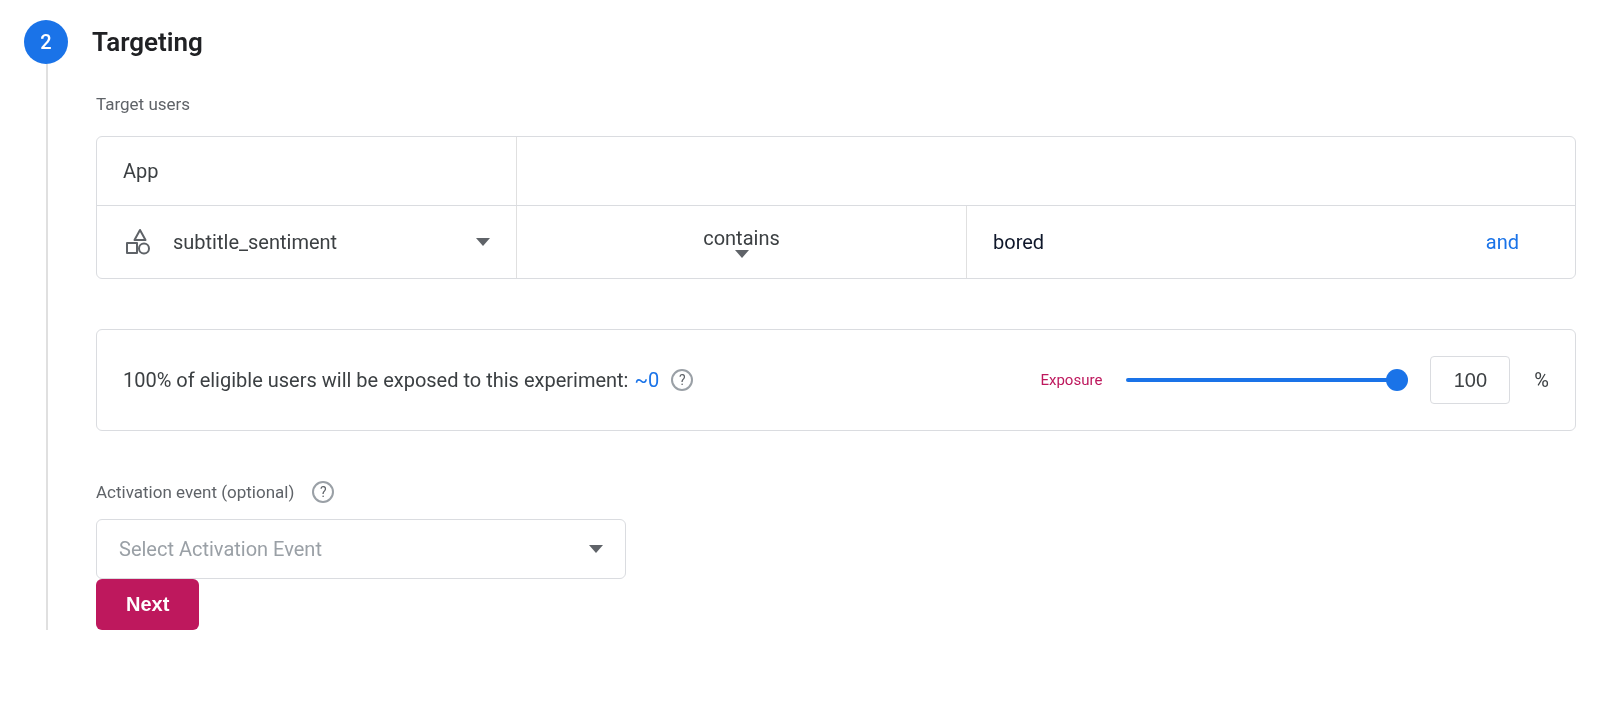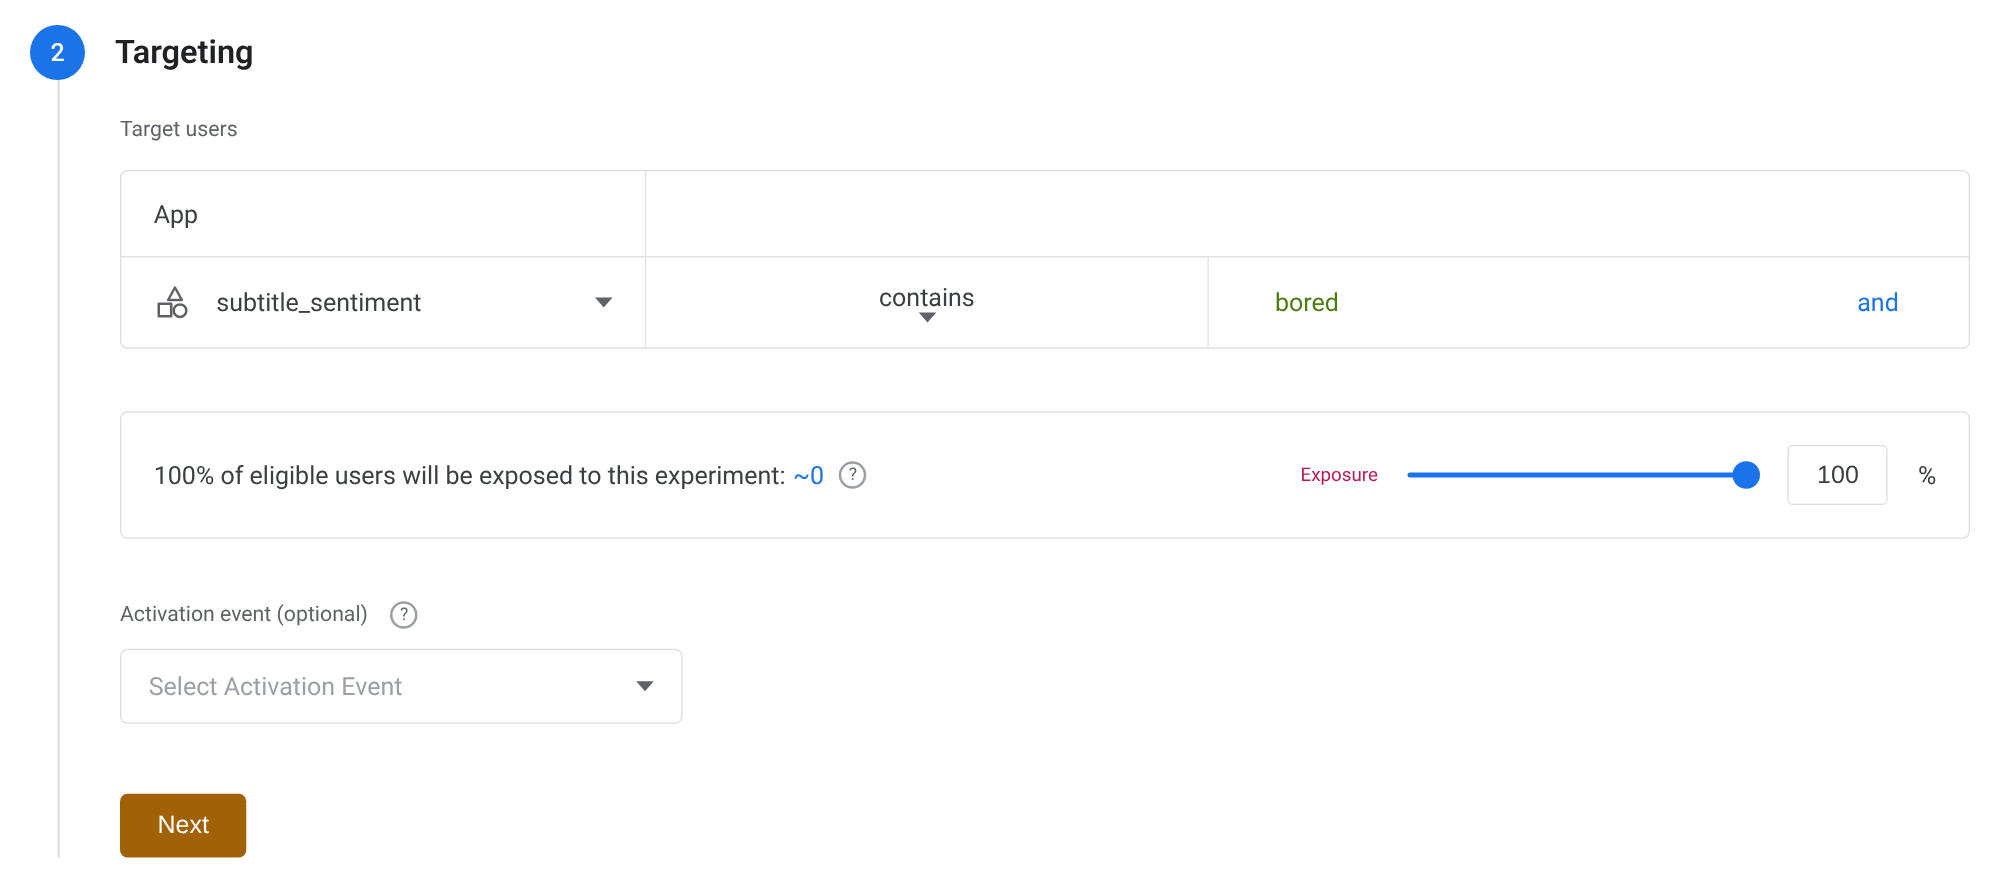--- a/index.html
+++ b/index.html
@@ -113,21 +113,21 @@
     flex-direction: column;
   }
   .cond-op-text { font-size: 20px; color: #3c4043; flex: 1; }
   .cond-val {
     flex: 1;
     display: flex;
     align-items: center;
     padding: 20px 26px;
     gap: 20px;
   }
-  .cond-val-text { font-size: 20px; color: #4d7c0f; flex: 1; margin-left: 27px; }
+  .cond-val-text { font-size: 20px; color: #0f172a; flex: 1; }
   .and-btn {
     color: #1a73e8;
     font-size: 20px;
     font-weight: 400;
     cursor: pointer;
     margin-right: 30px;
   }
 
   
   .exposure-row {
@@ -175,41 +175,40 @@
     width: 80px; height: 48px;
     border: 1px solid #dadce0; border-radius: 4px;
     text-align: center; font-size: 20px; color:#3c4043;
   }
   .percent { font-size: 20px; color:#3c4043; }
 
   
   .ae-label-row { display:flex; align-items:center; gap:12px; margin-top: 50px; }
   .ae-select {
     margin-top: 16px;
-    width: 450px;
+    width: 530px;
     height: 60px;
     border: 1px solid #dadce0;
     border-radius: 6px;
     display: flex;
     align-items: center;
     padding: 0 22px;
     font-size: 20px;
     color: #9aa0a6;
   }
   .ae-select .spacer { flex:1; }
 
   .next-btn {
-    margin-top: 56px;
-    background: #a16207;
+    background: #be185d;
     color: #fff;
     border: none;
     border-radius: 6px;
     padding: 14px 30px;
     font-size: 20px;
-    font-weight: 400;
+    font-weight: 700;
     cursor: pointer;
   }
 
   .gap-50 { height: 50px; }
 </style>
 </head>
 <body>
 
 <div class="page">
 

